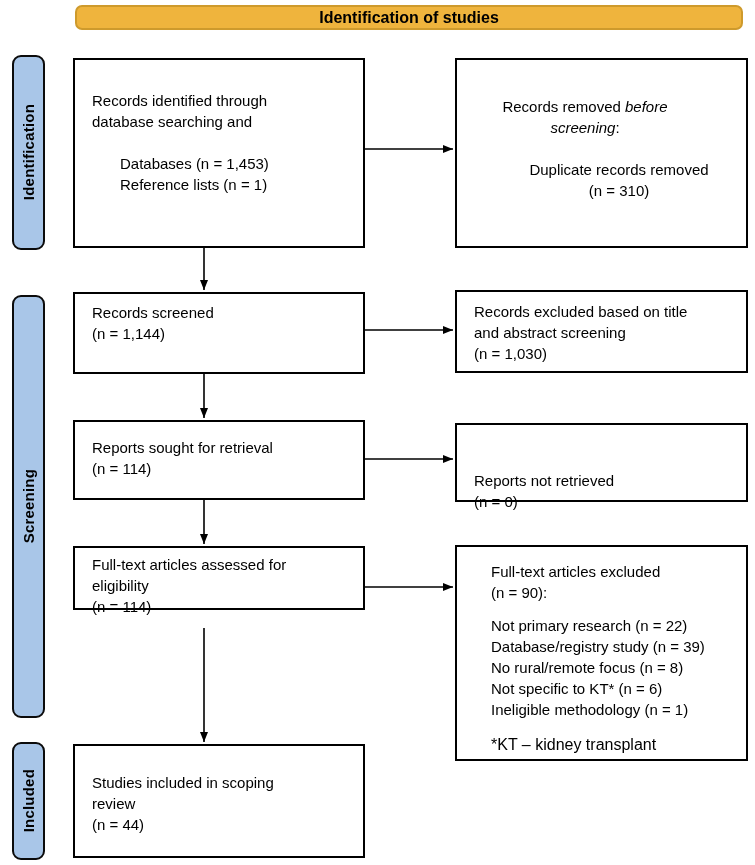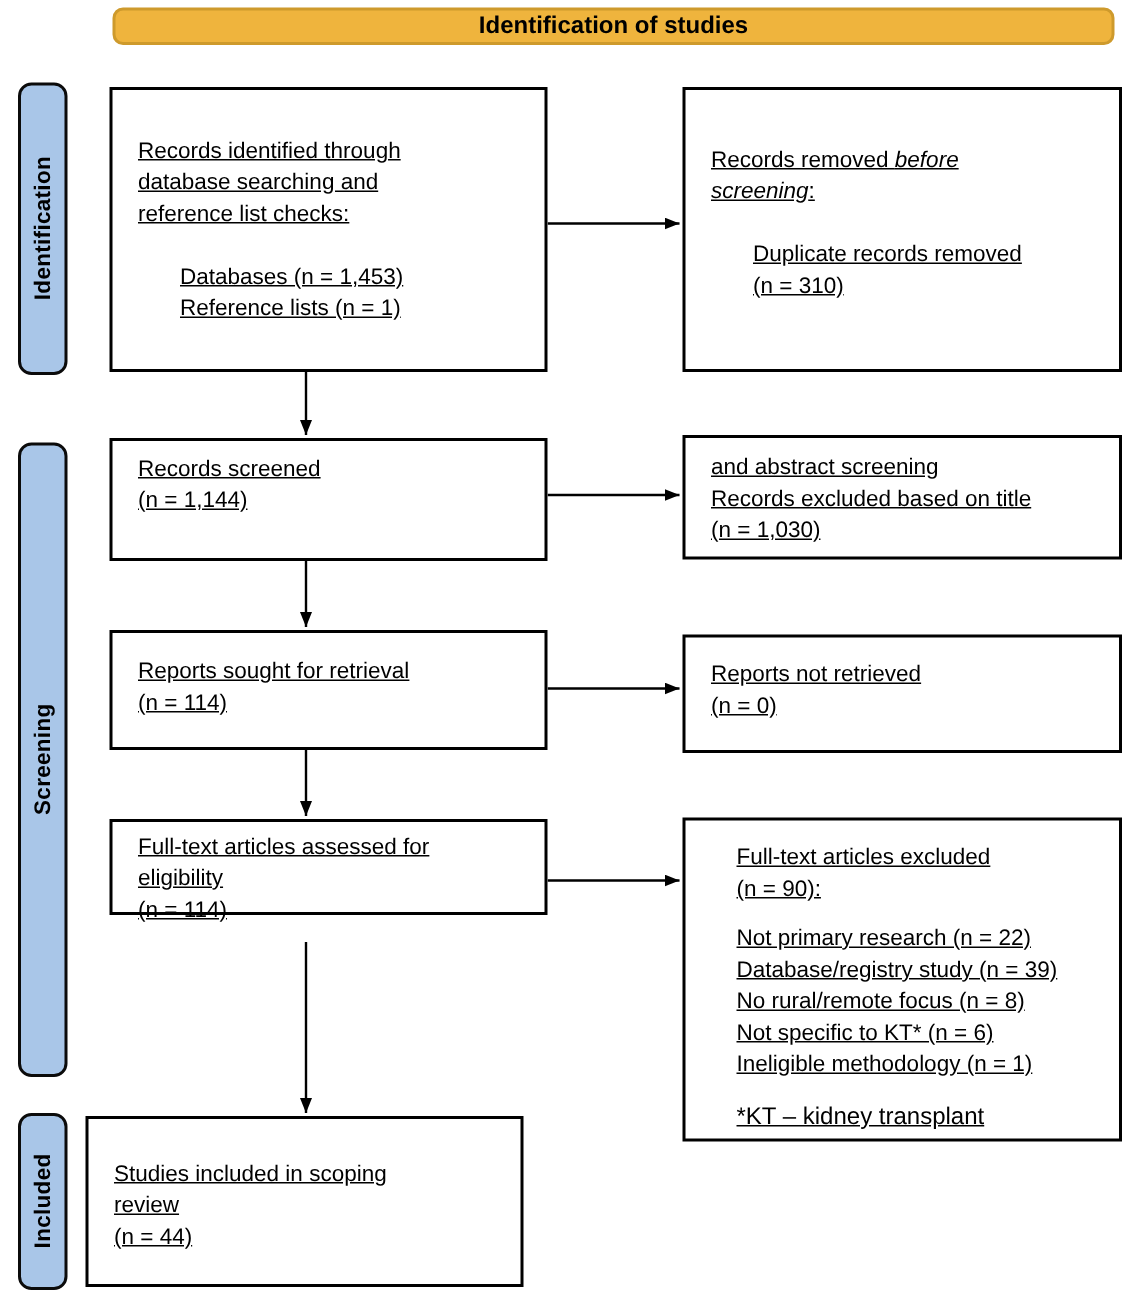--- a/index.html
+++ b/index.html
@@ -28,21 +28,21 @@
     box-sizing:border-box;
     display:flex;align-items:center;justify-content:center;
   }
   .stage .vlabel{
     writing-mode:vertical-rl;transform:rotate(180deg);
     font-size:15px;font-weight:bold;white-space:nowrap;letter-spacing:.2px;
   }
 
   .box{
     position:absolute;background:#ffffff;border:2px solid #000;box-sizing:border-box;
-    font-size:15px;line-height:21px;text-decoration:underline;
+    font-size:15px;line-height:21px;
   }
   .box .inner{padding:0 10px 0 17px;}
   .line{white-space:nowrap;}
   .indent{padding-left:28px;white-space:nowrap;}
   .spacer{height:21px;}
   .spacer-sm{height:12px;}
   .spacer-md{height:14px;}
   .para{max-width:222px;}
   .footnote{font-size:16px;white-space:nowrap;}
   i{font-style:italic;}
@@ -81,62 +81,61 @@
     <span class="vlabel">Screening</span>
   </div>
   <div class="stage" style="top:742px;height:118px;">
     <span class="vlabel">Included</span>
   </div>
 
   <div class="box" style="left:73px;top:58px;width:292px;height:190px;">
     <div class="inner" style="padding-top:30px;">
       <div class="line">Records identified through</div>
       <div class="line">database searching and</div>
-      <div class="line">reference list checks:</div>
       <div class="spacer"></div>
       <div class="indent">Databases (n = 1,453)</div>
       <div class="indent">Reference lists (n = 1)</div>
     </div>
   </div>
 
-  <div class="box" style="left:455px;top:58px;width:293px;height:190px;">
+  <div class="box" style="left:455px;top:58px;width:293px;height:190px;text-align:center;">
     <div class="inner" style="padding-top:36px;">
       <div class="para">
         <span>Records removed </span><i>before screening</i><span>:</span>
       </div>
       <div class="spacer"></div>
       <div class="indent">Duplicate records removed</div>
       <div class="indent">(n = 310)</div>
     </div>
   </div>
 
   <div class="box" style="left:73px;top:292px;width:292px;height:82px;">
     <div class="inner" style="padding-top:8px;">
       <div class="line">Records screened</div>
       <div class="line">(n = 1,144)</div>
     </div>
   </div>
 
   <div class="box" style="left:455px;top:290px;width:293px;height:83px;">
     <div class="inner" style="padding-top:9px;">
+      <div class="line">Records excluded based on title</div>
       <div class="line">and abstract screening</div>
-      <div class="line">Records excluded based on title</div>
       <div class="line">(n = 1,030)</div>
     </div>
   </div>
 
   <div class="box" style="left:73px;top:420px;width:292px;height:80px;">
     <div class="inner" style="padding-top:15px;">
       <div class="line">Reports sought for retrieval</div>
       <div class="line">(n = 114)</div>
     </div>
   </div>
 
   <div class="box" style="left:455px;top:423px;width:293px;height:79px;">
-    <div class="inner" style="padding-top:14px;">
+    <div class="inner" style="padding-top:14px;margin-top:31px;">
       <div class="line">Reports not retrieved</div>
       <div class="line">(n = 0)</div>
     </div>
   </div>
 
   <div class="box" style="left:73px;top:546px;width:292px;height:64px;">
     <div class="inner" style="padding-top:6px;">
       <div class="line">Full-text articles assessed for</div>
       <div class="line">eligibility</div>
       <div class="line">(n = 114)</div>
@@ -151,21 +150,21 @@
       <div class="line">Not primary research (n = 22)</div>
       <div class="line">Database/registry study (n = 39)</div>
       <div class="line">No rural/remote focus (n = 8)</div>
       <div class="line">Not specific to KT* (n = 6)</div>
       <div class="line">Ineligible methodology (n = 1)</div>
       <div class="spacer-md"></div>
       <div class="footnote">*KT – kidney transplant</div>
     </div>
   </div>
 
-  <div class="box" style="left:57px;top:744px;width:292px;height:114px;">
+  <div class="box" style="left:73px;top:744px;width:292px;height:114px;">
     <div class="inner" style="padding-top:26px;">
       <div class="line">Studies included in scoping</div>
       <div class="line">review</div>
       <div class="line">(n = 44)</div>
     </div>
   </div>
 
 </div>
 
 </body></html>

